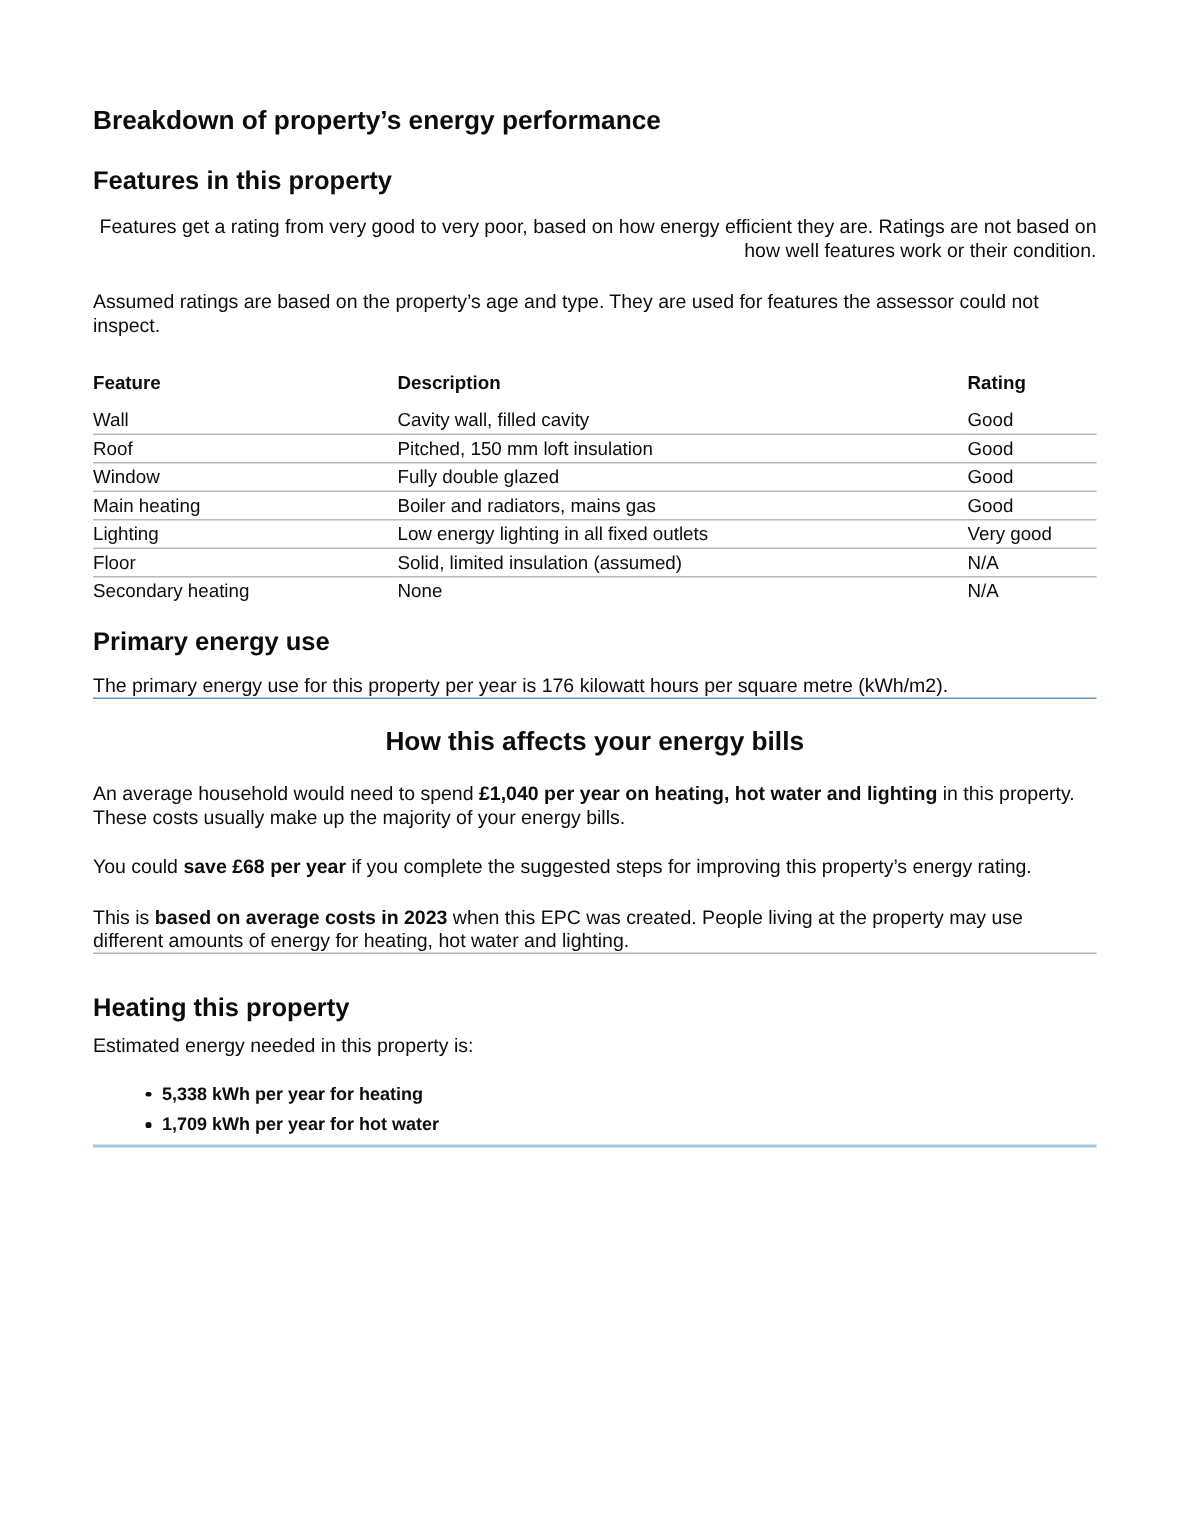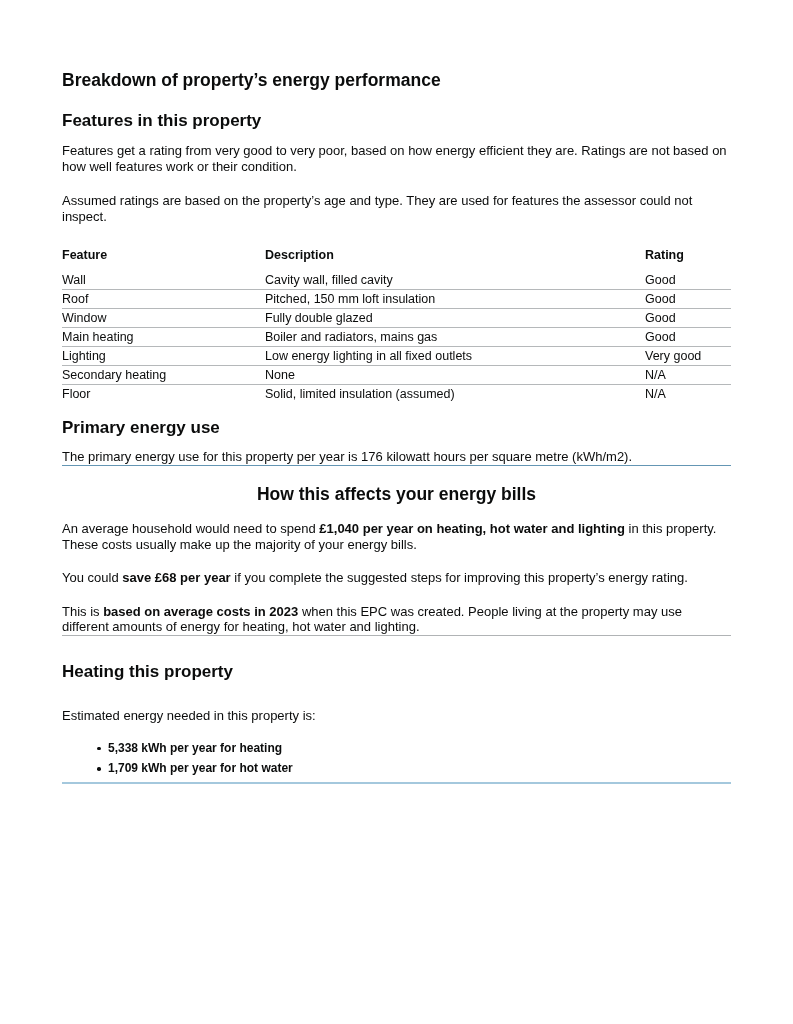--- a/index.html
+++ b/index.html
@@ -31,21 +31,21 @@
   }
   p {
     font-size: 13px;
     line-height: 15.6px;
     margin: 0;
   }
   strong { font-weight: bold; }
 
   
   .features-heading { margin-top: 22px; }
-  .features-p1 { margin-top: 14px; }
+  .features-p1 { margin-top: 14px; text-align: right; }
   .features-p2 { margin-top: 19px; }
 
   table.features-table {
     width: 669px;
     border-collapse: collapse;
     margin-top: 23px;
     table-layout: fixed;
   }
   table.features-table th {
     text-align: left;
@@ -85,21 +85,21 @@
   .rule-3 { margin-top: 32px; }
 
   
   .bills-heading { margin-top: 18px; text-align: center; }
   .bills-p1 { margin-top: 17px; }
   .bills-p2 { margin-top: 18px; }
   .bills-p3 { margin-top: 18px; }
 
   
   .heating-heading { margin-top: 27px; }
-  .heating-p { margin-top: 28px; }
+  .heating-p { margin-top: 9px; }
   ul.heating-list {
     margin: 17px 0 0 0;
     padding: 0 0 0 46px;
     list-style: none;
   }
   ul.heating-list li {
     font-size: 12px;
     line-height: 15.6px;
     margin-bottom: 5px;
     position: relative;
@@ -156,27 +156,27 @@
           <td>Main heating</td>
           <td>Boiler and radiators, mains gas</td>
           <td>Good</td>
         </tr>
         <tr>
           <td>Lighting</td>
           <td>Low energy lighting in all fixed outlets</td>
           <td>Very good</td>
         </tr>
         <tr>
+          <td>Floor</td>
+          <td>Solid, limited insulation (assumed)</td>
+          <td>N/A</td>
+        </tr>
+        <tr>
           <td>Secondary heating</td>
           <td>None</td>
-          <td>N/A</td>
-        </tr>
-        <tr>
-          <td>Floor</td>
-          <td>Solid, limited insulation (assumed)</td>
           <td>N/A</td>
         </tr>
       </tbody>
     </table>
   </section>
 
   <section>
     <h2 class="primary-heading">Primary energy use</h2>
     <p class="primary-p">The primary energy use for this property per year is 176 kilowatt hours per square metre (kWh/m2).</p>
   </section>

